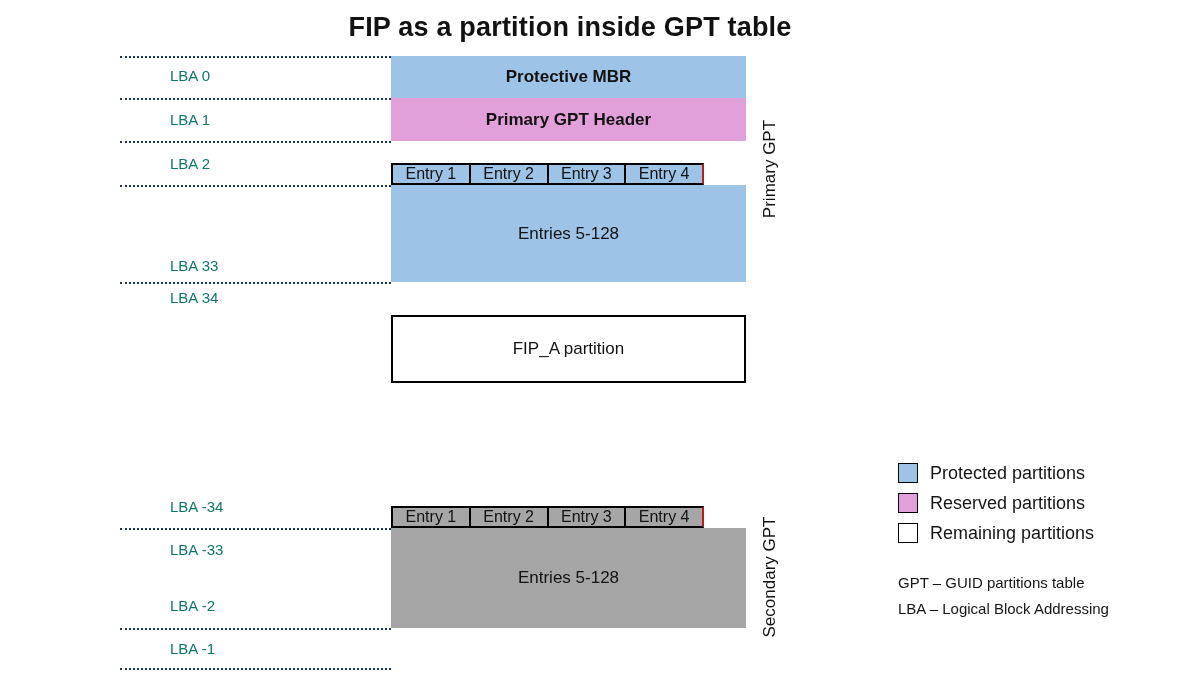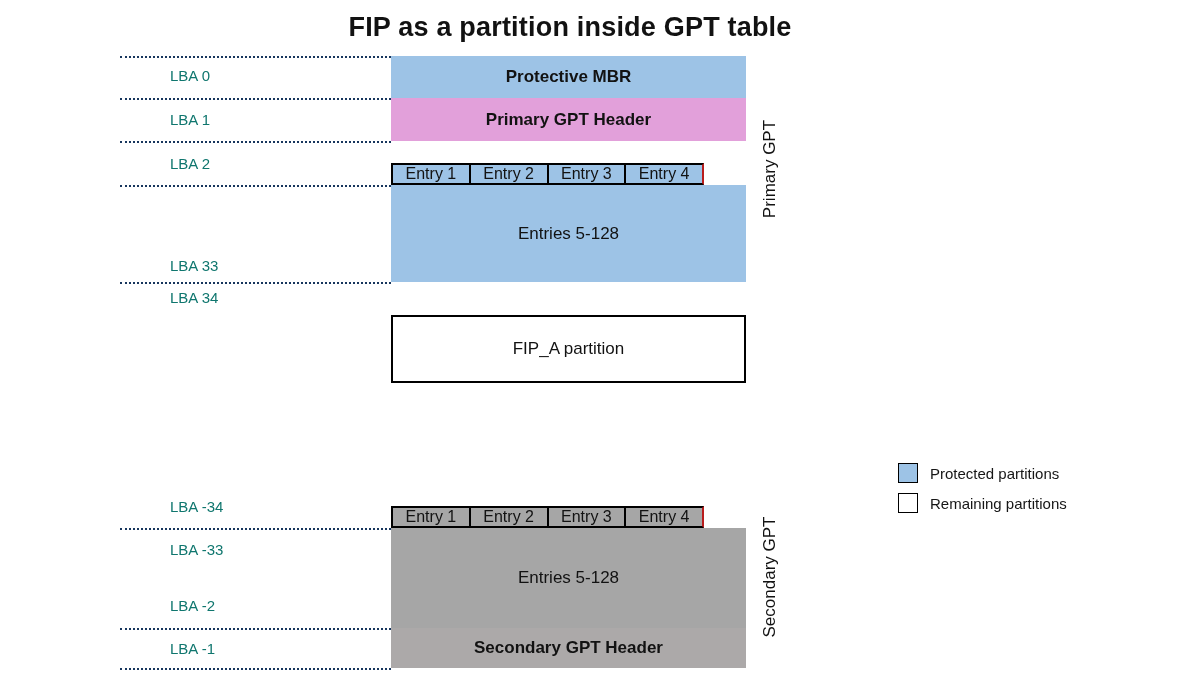--- a/index.html
+++ b/index.html
@@ -101,21 +101,21 @@
     height: 30px;
   }
   .swatch {
     width: 20px;
     height: 20px;
     border: 1px solid #000;
     margin-right: 12px;
     flex: none;
     background: #fff;
   }
-  .legend-label { font-size: 15px; white-space: nowrap; }
+  .legend-label { font-size: 18px; white-space: nowrap; }
   .legend-notes { margin-top: 22px; }
   .legend-note { font-size: 15px; line-height: 26px; white-space: nowrap; }
 </style>
 </head>
 <body>
 
 <div class="canvas">
 
   <div class="title">FIP as a partition inside GPT table</div>
 
@@ -157,29 +157,36 @@
 
   <div class="entry-row" style="top:486px;height:42px">
     <div class="cell" style="background-color: rgb(166, 166, 166);">Entry 1</div>
     <div class="cell" style="background-color: rgb(166, 166, 166);">Entry 2</div>
     <div class="cell" style="background-color: rgb(166, 166, 166);">Entry 3</div>
     <div class="cell" style="background-color: rgb(166, 166, 166);">Entry 4</div>
   </div>
 
   <div class="block" style="top: 528px; height: 100px; background-color: rgb(166, 166, 166);">Entries 5-128</div>
 
-  <div class="block bold" style="top: 628px; height: 40px; background-color: rgb(172, 169, 169);">Secondary GPT Header</div>
 
   <div class="side-label" style="left:670px;top:158px">Primary GPT</div>
   <div class="side-label" style="left:670px;top:566px">Secondary GPT</div>
 
   <div class="legend">
     <div class="legend-item">
       <span class="swatch" style="background-color: rgb(157, 195, 230);"></span>
       <span class="legend-label">Protected partitions</span>
     </div>
     <div class="legend-item">
+      <span class="swatch" style="background-color: rgb(226, 160, 218);"></span>
+      <span class="legend-label">Reserved partitions</span>
+    </div>
+    <div class="legend-item">
       <span class="swatch" style="background-color: rgb(255, 255, 255);"></span>
       <span class="legend-label">Remaining partitions</span>
+    </div>
+    <div class="legend-notes">
+      <div class="legend-note">GPT – GUID partitions table</div>
+      <div class="legend-note">LBA – Logical Block Addressing</div>
     </div>
   </div>
 
 </div>
 
 </body></html>

